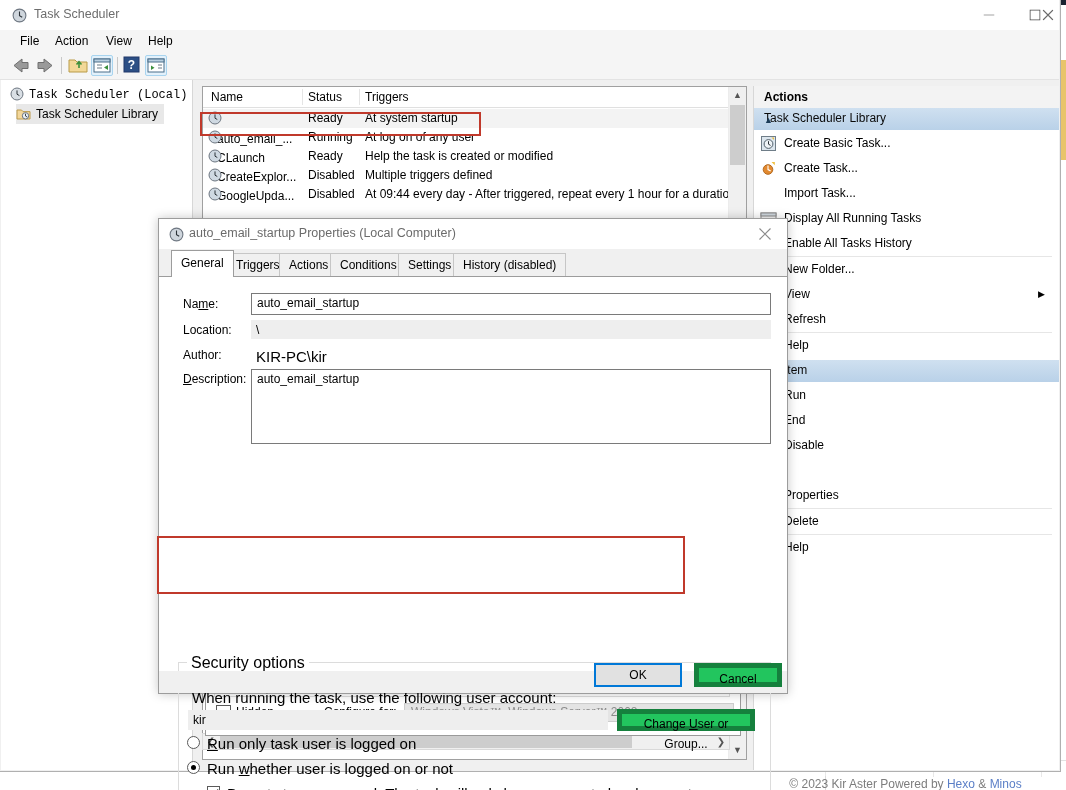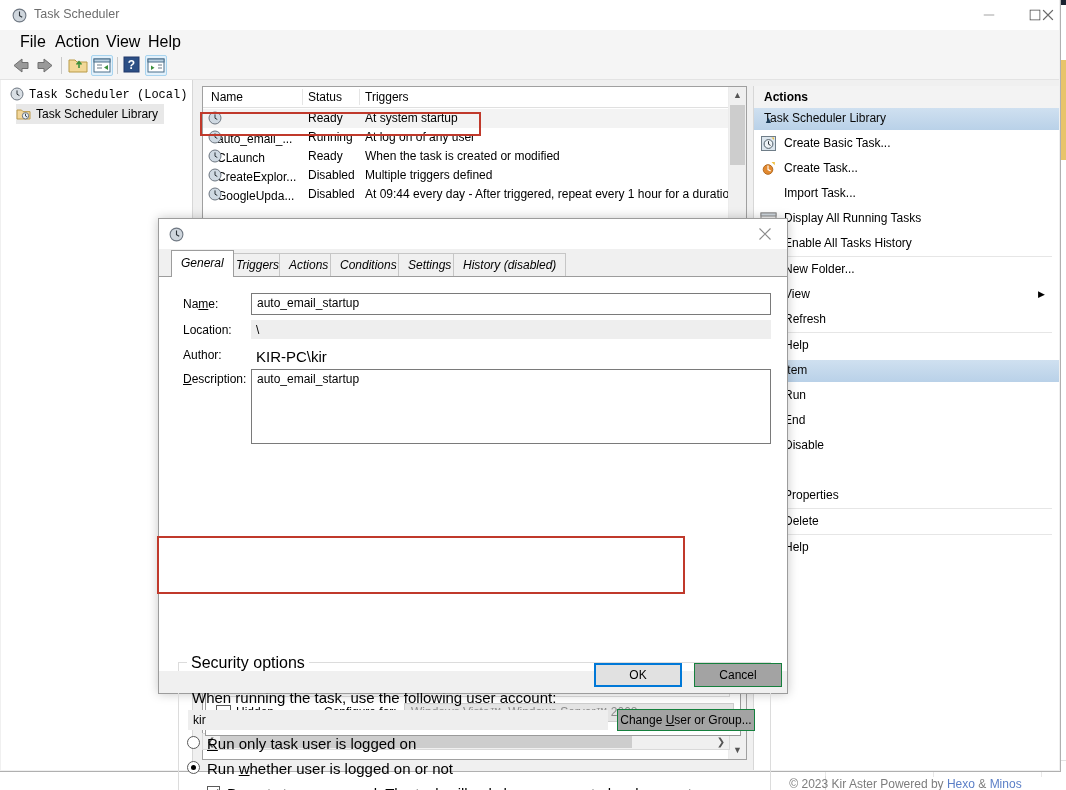--- a/index.html
+++ b/index.html
@@ -39,21 +39,21 @@
   #ts-title-icon{position:absolute;left:12px;top:8px;width:15px;height:15px;}
   #ts-title-text{position:absolute;left:34px;top:7px;font-size:12.5px;color:#6d6d6d;}
   .wbtn{position:absolute;top:0;width:46px;height:30px;cursor:default;}
   #btn-min{left:966px;}
   #btn-max{left:1012px;}
   #btn-close{left:1035px;width:26px;}
   .wbtn svg{position:absolute;left:50%;top:50%;transform:translate(-50%,-50%);}
 
   
   #ts-menubar{position:absolute;left:0;top:30px;width:1059px;height:22px;background:#f5f5f5;}
-  .menu-item{position:absolute;top:3px;height:17px;padding:0 7px;font-size:16px;color:#000;line-height:17px;cursor:default;}
+  .menu-item{position:absolute;top:3px;height:17px;padding:0 7px;font-size:12px;color:#000;line-height:17px;cursor:default;}
 
   
   #ts-toolbar{position:absolute;left:0;top:52px;width:1059px;height:27px;background:#f5f5f5;border-bottom:1px solid #e3e3e3;}
   .tb-btn{position:absolute;top:3px;width:22px;height:21px;cursor:default;}
   .tb-sep{position:absolute;top:5px;width:1px;height:17px;background:#c8c8c8;}
   .tb-hl{background:#e3f1fb;border:1px solid #a8d4ef;box-sizing:border-box;border-radius:2px;}
 
   
   #ts-tree{position:absolute;left:1px;top:80px;width:192px;height:690px;background:#ffffff;
     border-right:1px solid #d7d7d7;box-sizing:border-box;}
@@ -116,21 +116,21 @@
     position:absolute;left:158px;top:218px;width:630px;height:476px;background:#f0f0f0;
     border:1px solid #9c9c9c;box-sizing:border-box;box-shadow:0 0 10px rgba(0,0,0,.22);
   }
   #dlg-tb{position:absolute;left:0;top:0;width:628px;height:30px;background:#ffffff;}
   #dlg-tb-ico{position:absolute;left:10px;top:8px;}
   #dlg-tb-text{position:absolute;left:30px;top:7px;font-size:12.5px;color:#6b6b6b;white-space:nowrap;}
   #dlg-close{position:absolute;right:0;top:0;width:40px;height:30px;cursor:default;}
   #dlg-close svg{position:absolute;left:12px;top:9px;}
 
   
-  #dlg-tabs{position:absolute;left:0;top:30px;width:628px;height:28px;font-style:italic;}
+  #dlg-tabs{position:absolute;left:0;top:30px;width:628px;height:28px;}
   .tab{position:absolute;top:4px;height:23px;padding:0 9px;font-size:12px;line-height:23px;
     background:#f0f0f0;border:1px solid #c6c6c6;border-bottom:none;box-sizing:border-box;cursor:default;white-space:nowrap;}
   .tab.active{top:1px;height:27px;line-height:25px;background:#ffffff;border-color:#9c9c9c;z-index:3;}
   #tab-underline{position:absolute;left:0;top:57px;width:628px;height:1px;background:#9c9c9c;}
 
   
   #dlg-body{position:absolute;left:0;top:58px;width:628px;height:394px;background:#ffffff;}
   .fld-label{position:absolute;font-size:12px;color:#000;white-space:nowrap;}
   .txtbox{position:absolute;background:#ffffff;border:1px solid #7a7a7a;box-sizing:border-box;
     font-size:12px;padding:2px 0 0 5px;color:#000;}
@@ -141,21 +141,21 @@
   
   #grp-sec{position:absolute;left:19px;top:385px;width:593px;height:171px;border:1px solid #dcdcdc;box-sizing:border-box;}
   #grp-sec-lbl{position:absolute;left:28px;top:377px;background:#ffffff;padding:0 4px;font-size:16px;}
 
   .radio{position:absolute;width:13px;height:13px;border:1px solid #5a5a5a;border-radius:50%;background:#fff;box-sizing:border-box;}
   .radio.on::after{content:"";position:absolute;left:3px;top:3px;width:5px;height:5px;border-radius:50%;background:#000;}
   .ckbox{position:absolute;width:13px;height:13px;border:1px solid #5a5a5a;background:#fff;box-sizing:border-box;}
   .ckbox.on::after{content:"";position:absolute;left:3px;top:0px;width:4px;height:8px;
     border:solid #000;border-width:0 1.6px 1.6px 0;transform:rotate(42deg);}
 
-  .btn{position:absolute;background:#a3a3a3;border:1px solid #15803d;box-sizing:border-box;
+  .btn{position:absolute;background:#22c55e;border:5px solid #15803d;box-sizing:border-box;
     font-size:12px;text-align:center;cursor:default;color:#000;}
   .btn.default{border:2px solid #0078d7;background:#e1e1e1;}
 
   #sec-highlight{position:absolute;left:157px;top:536px;width:528px;height:58px;border:2px solid #c0392b;box-sizing:border-box;z-index:6;pointer-events:none;}
 
   #dlg-footer{position:absolute;left:0;top:452px;width:628px;height:22px;background:#f0f0f0;}
 
   .u{text-decoration:underline;}
 </style>
 </head>
@@ -321,21 +321,21 @@
 
     <div class="lrow" style="top:60px">
       <span class="clock-ico">
         <svg width="14" height="14" viewBox="0 0 14 14">
             <circle cx="7" cy="7" r="6" fill="#cfd9e2" stroke="#6d7681"></circle>
             <path d="M7 3.4V7.2L9.3 8.5" stroke="#2b3238" stroke-width="1" fill="none"></path>
           </svg>
       </span>
       <span class="lc-name">CreateExplor...</span>
       <span class="lc-status">Ready</span>
-      <span class="lc-trig">When the task is created or modified</span>
+      <span class="lc-trig">Help the task is created or modified</span>
     </div>
 
     <div class="lrow" style="top:79px">
       <span class="clock-ico">
         <svg width="14" height="14" viewBox="0 0 14 14">
             <circle cx="7" cy="7" r="6" fill="#cfd9e2" stroke="#6d7681"></circle>
             <path d="M7 3.4V7.2L9.3 8.5" stroke="#2b3238" stroke-width="1" fill="none"></path>
           </svg>
       </span>
       <span class="lc-name">GoogleUpda...</span>
@@ -480,20 +480,21 @@
 
 <div id="dlg">
 
   <div id="dlg-tb">
     <span id="dlg-tb-ico">
       <svg width="15" height="15" viewBox="0 0 15 15">
         <circle cx="7.5" cy="7.5" r="6.4" fill="#cfd6dd" stroke="#6d7681" stroke-width="1.1"></circle>
         <path d="M7.5 3.6V7.6L10.2 9.2" stroke="#2b3238" stroke-width="1.1" fill="none"></path>
       </svg>
     </span>
+    <span id="dlg-tb-text">auto_email_startup Properties (Local Computer)</span>
     <div id="dlg-close">
       <svg width="12" height="12">
           <path d="M0.5 0.5 L11.5 11.5 M11.5 0.5 L0.5 11.5" stroke="#8a8a8a" stroke-width="1.1"></path>
         </svg>
     </div>
   </div>
 
   <div id="dlg-tabs">
     <div class="tab active" style="left:12px">General</div>
     <div class="tab" style="left:67px">Triggers</div>

